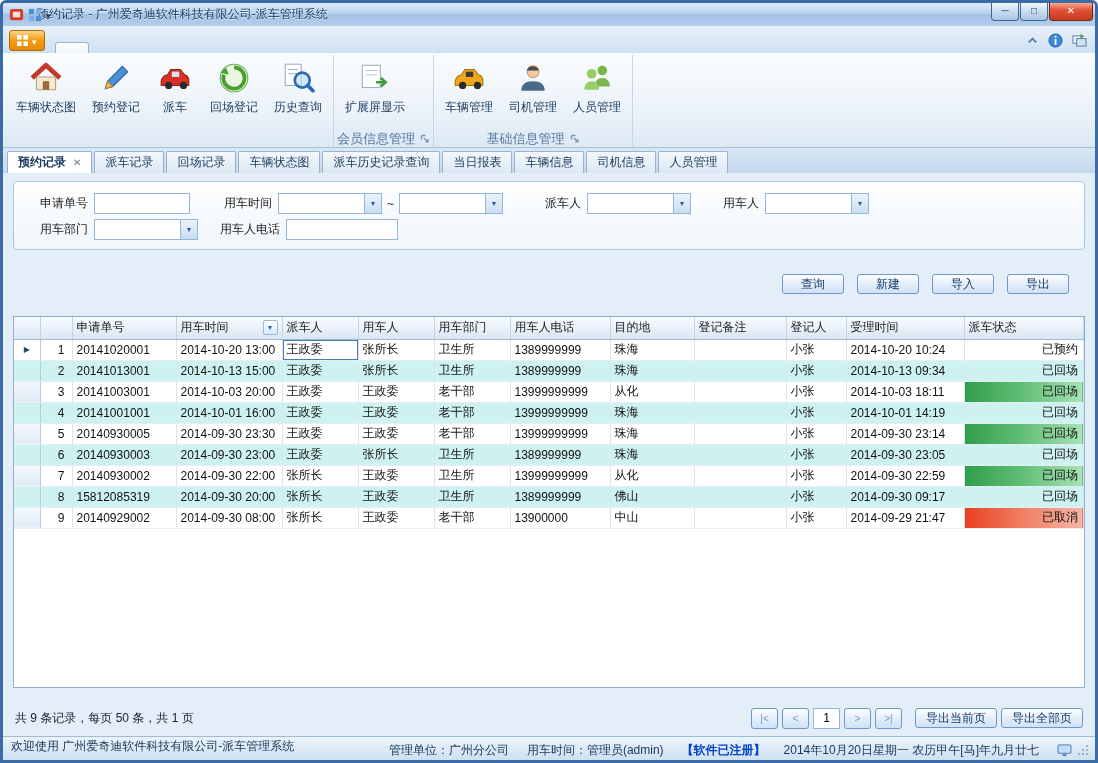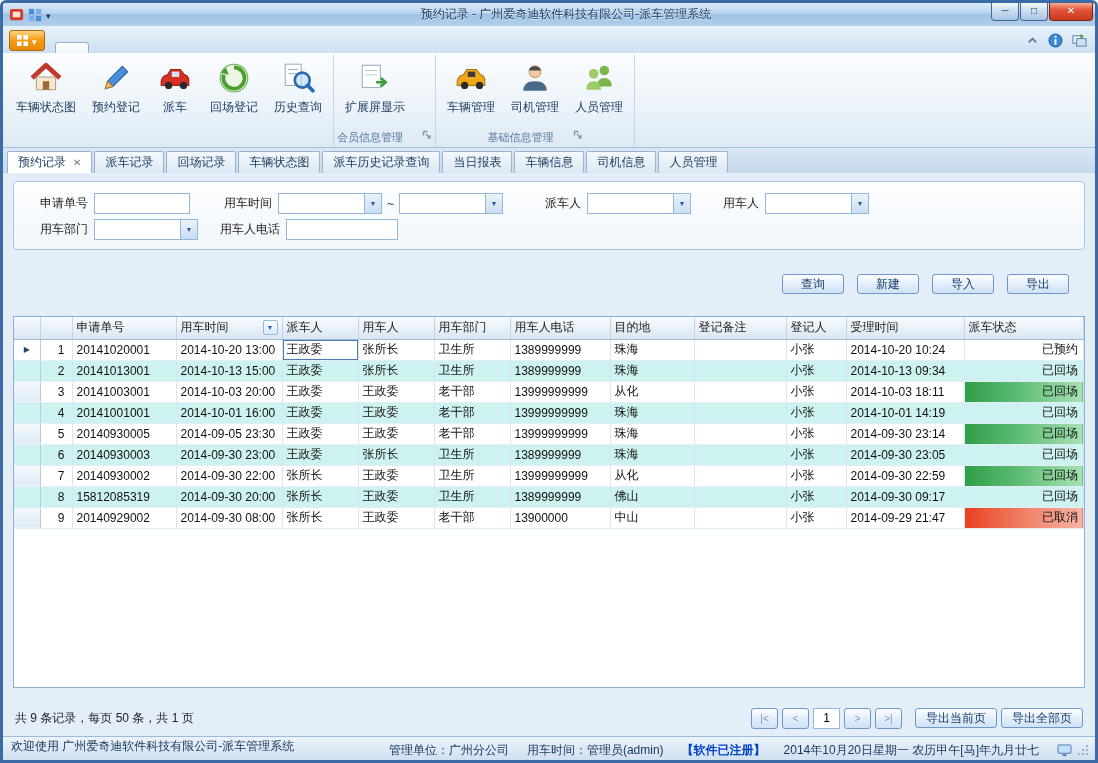--- a/index.html
+++ b/index.html
@@ -8,21 +8,21 @@
 
   .window { width:1098px; height:763px; display:flex; flex-direction:column;
     border:3px solid #3a6ba5; border-radius:6px 6px 0 0; overflow:hidden;
     background:#e4eef8; }
 
   
   .titlebar { height:23px; flex:0 0 23px; position:relative; display:flex; align-items:center;
     padding:0 2px 0 6px;
     background:linear-gradient(180deg,#dcebfa,#b9d3ee 45%,#9fc2e6 50%,#b2cfeb); }
   .tb-left { display:flex; align-items:center; gap:4px; z-index:2; }
-  .tb-title { position:absolute; left:0; right:0; text-align:center; color:#17365c;
+  .tb-title { position:absolute; left:0; right:0; text-align:left; color:#17365c;
     text-shadow:0 1px 0 rgba(255,255,255,.75);padding-left:34px; }
   .tb-controls { margin-left:auto; display:flex; z-index:2; align-self:flex-start; }
   .wbtn { width:28px; height:18px; border:1px solid #44688f; border-top:none;
     border-radius:0 0 4px 4px; font-size:10px; line-height:15px; text-align:center;
     color:#17365c; background:linear-gradient(#f4f9fe,#cfe0f2 40%,#a9c5e3); margin-left:1px; cursor:pointer; }
   .wbtn.close { width:44px; color:#fff; border-color:#7e2410;
     background:linear-gradient(#f7ab92,#e2553a 40%,#c93a1e); }
   .caret::after { content:'▾'; font-size:9px; color:#17365c; }
 
   
@@ -41,30 +41,30 @@
   
   .ribbon { height:95px; flex:0 0 95px; display:flex; padding:2px 2px 0;
     background:linear-gradient(#fbfdff,#ebf2f9 62%,#dde9f4);
     border-bottom:1px solid #a8bfd8; }
   .rgroup { display:flex; flex-direction:column; border-right:1px solid #c6d6e8; padding:1px 3px 0; }
   .rbtns { flex:1; display:flex; align-items:stretch; }
   .rbtn { display:flex; flex-direction:column; align-items:center; padding:5px 8px 0;
     min-width:54px; gap:4px; color:#1c3a5e; border-radius:3px; cursor:pointer; text-align:center; }
   .rbtn .icon-slot { width:34px; height:34px; display:inline-flex; }
   .rbtn .icon-slot svg { width:34px; height:34px; }
-  .glabel { height:17px; display:flex; justify-content:center; gap:19px;
-    font-size:11px; color:#57789e; }
+  .glabel { height:17px; display:flex; align-items:center; justify-content:center; gap:5px;
+    font-size:13px; color:#57789e; }
 
   
   .doctabs { height:25px; flex:0 0 25px; display:flex; align-items:flex-end; padding:0 3px;
     background:linear-gradient(#d9e7f5,#c6d8ec); }
   .dtab { display:flex; align-items:center; gap:7px; height:22px; padding:0 10px; margin:0 1px;
     border:1px solid #9ab4d0; border-bottom:none; border-radius:2px 2px 0 0; cursor:pointer;
     color:#1c3a5e; background:linear-gradient(#f3f8fc,#dce8f4); white-space:nowrap; }
-  .dtab.active { background:#fff; font-weight:normal; }
+  .dtab.active { background:#fff; font-weight:bold; }
   .dtab .close { font-size:10px; color:#66778a; cursor:pointer; }
 
   
   .content { flex:1; display:flex; flex-direction:column; background:#e4eef8; padding:8px 10px 2px; overflow:hidden;gap:12px; }
 
   .filter-panel { border:1px solid #aac6e0; border-radius:4px; padding:7px 6px 5px 14px;
     background:linear-gradient(#fdfeff,#f0f6fb); }
   .f-row { display:flex; align-items:center; height:23px; margin:3px 0; }
   .f-label { text-align:right; color:#222; margin-right:6px; white-space:nowrap; }
   .w60 { width:60px; } .w72 { width:72px; }
@@ -501,21 +501,21 @@
               <td>珠海</td>
               <td></td>
               <td>小张</td>
               <td>2014-10-01 14:19</td>
               <td class="status st-returned">已回场</td>
             </tr>
             <tr class="grid-row">
               <td class="ind"></td>
               <td class="num">5</td>
               <td>20140930005</td>
-              <td>2014-09-05 23:30</td>
+              <td>2014-09-30 23:30</td>
               <td class="c-disp">王政委</td>
               <td>王政委</td>
               <td>老干部</td>
               <td>13999999999</td>
               <td>珠海</td>
               <td></td>
               <td>小张</td>
               <td>2014-09-30 23:14</td>
               <td class="status st-returned">已回场</td>
             </tr>

